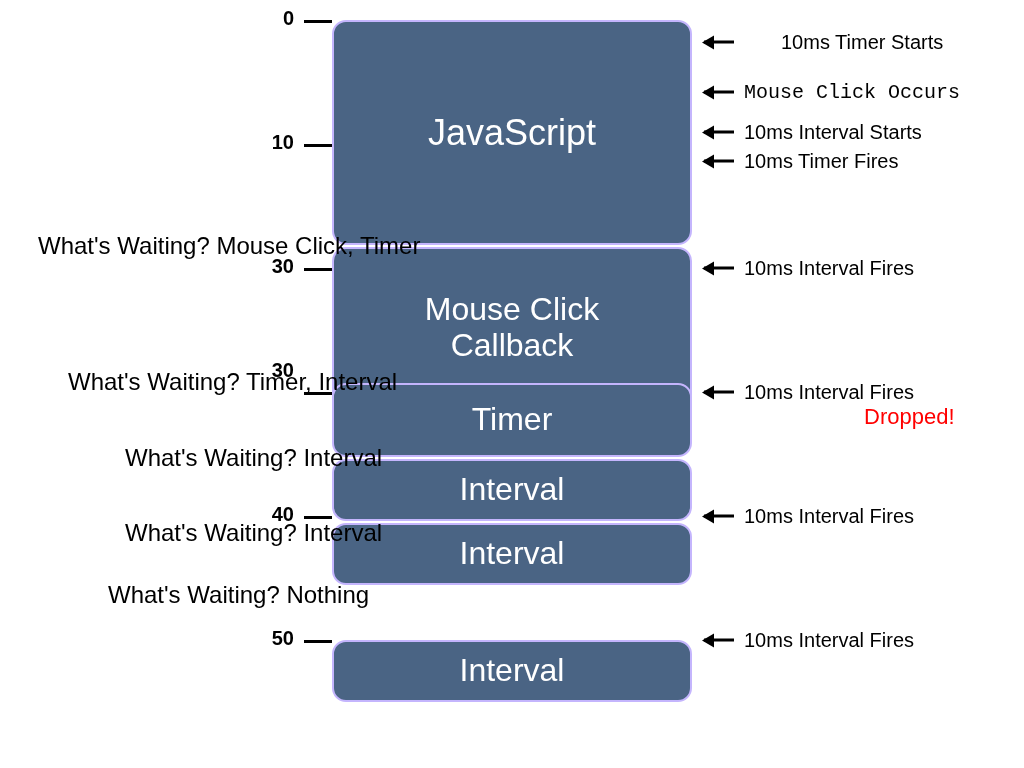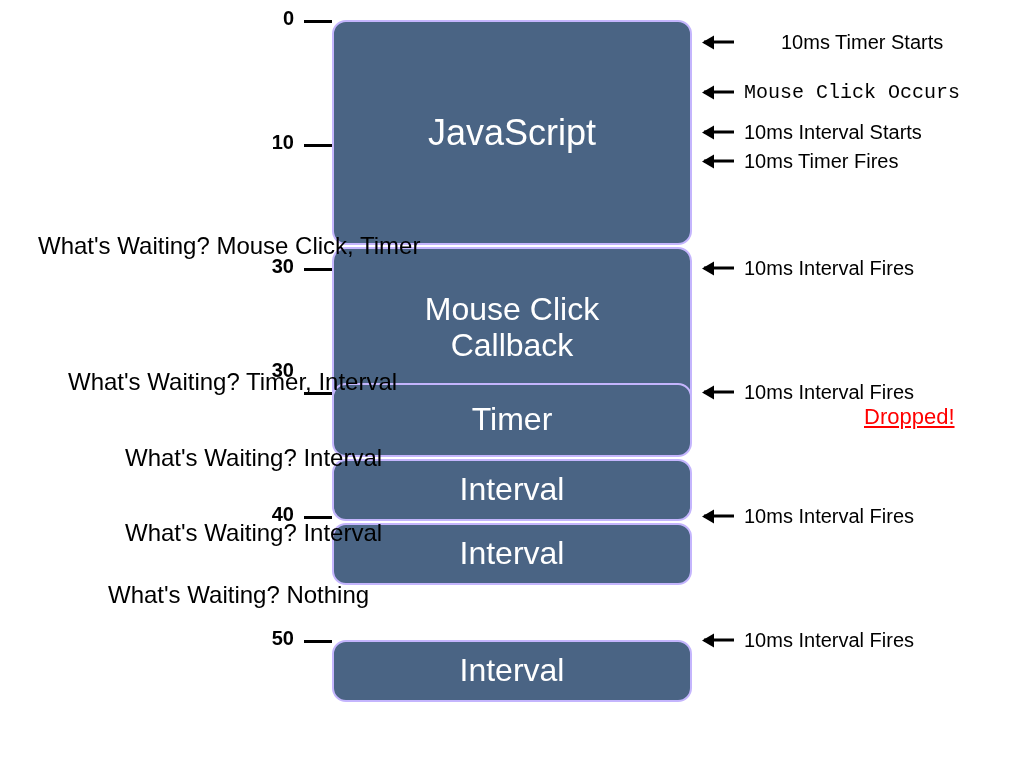--- a/index.html
+++ b/index.html
@@ -166,15 +166,15 @@
   </div>
   <div class="event" style="top:516px;">
     <span class="arrow-left"></span>
     <span>10ms Interval Fires</span>
   </div>
   <div class="event" style="top:640px;">
     <span class="arrow-left"></span>
     <span>10ms Interval Fires</span>
   </div>
 
-  <div class="dropped" style="top:404px; left:864px;text-decoration:underline;">Dropped!</div>
+  <div class="dropped" style="top:404px; left:864px;">Dropped!</div>
 
 </div>
 
 </body></html>

